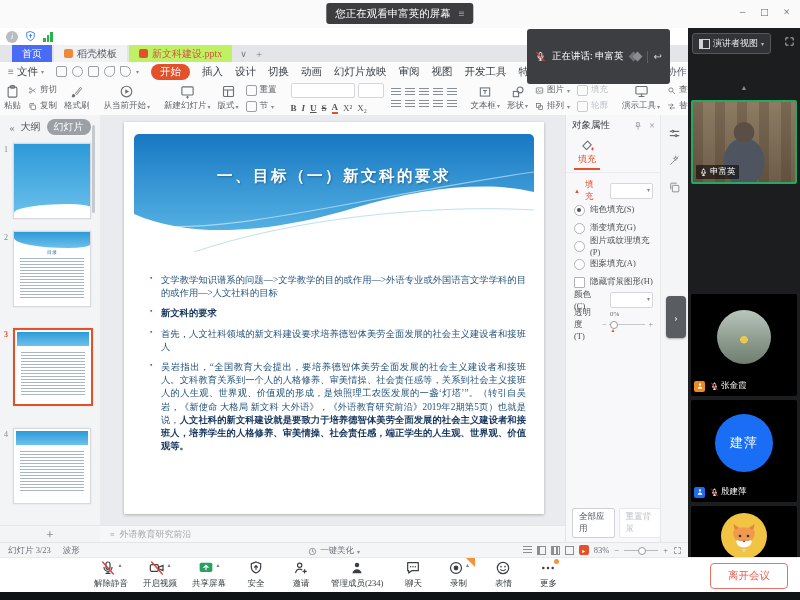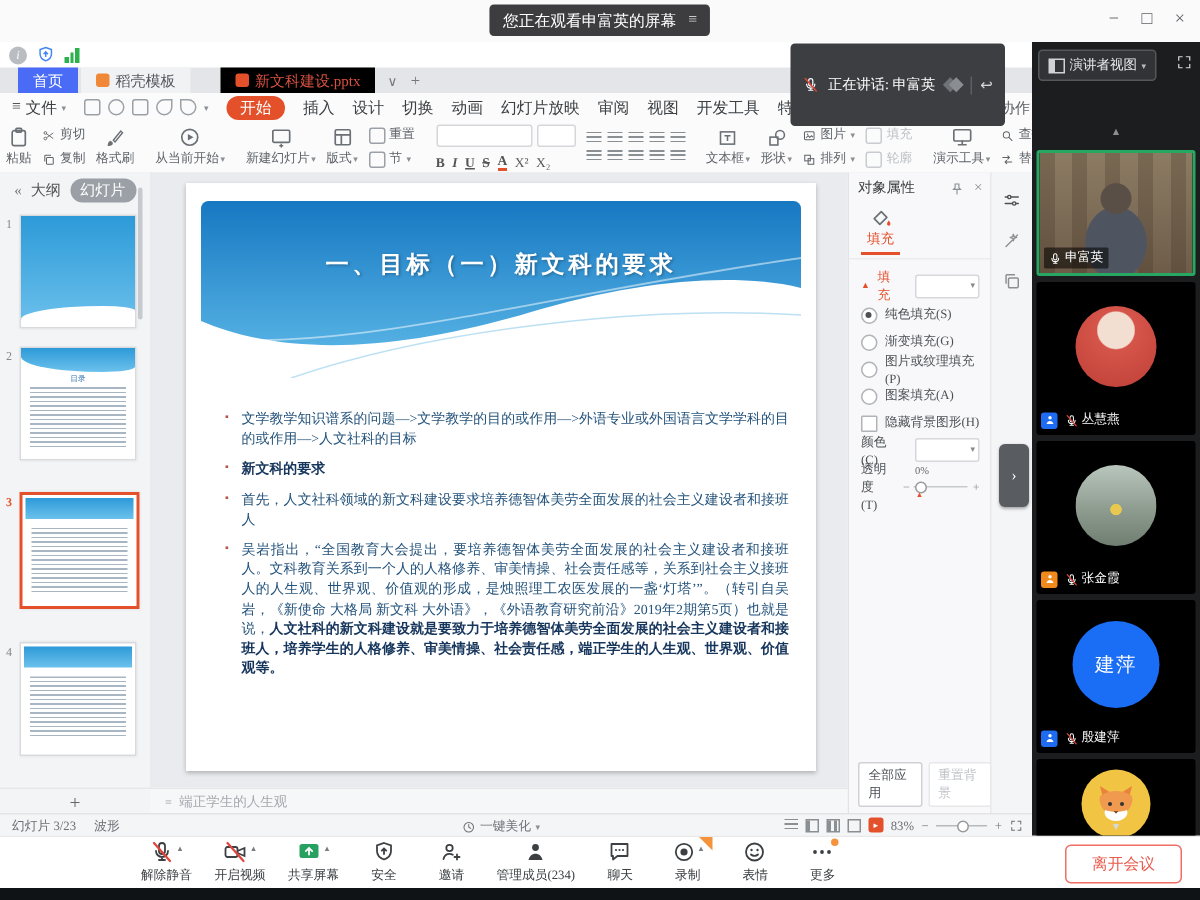--- a/index.html
+++ b/index.html
@@ -19,21 +19,21 @@
   .sigbars i{display:block;width:2.5px;background:#2bb24c;}
   #speak-pill{left:527px;top:29px;height:23px;background:#3d3e42;border-radius:3px;display:flex;align-items:center;
       gap:6px;padding:16px 8px;color:#fff;font-size:9.5px;white-space:nowrap;z-index:30;}
   .dm{width:7px;height:7px;background:#6f7276;transform:rotate(45deg);}
   .vdiv{width:1px;height:12px;background:#5c5e63;}
   
   #doctabs{left:0;top:45px;width:690px;height:17px;background:#e4e5e8;display:flex;align-items:stretch;padding-left:12px;font-size:10px;}
   .dtab{display:flex;align-items:center;gap:4px;padding:0 10px;}
   .dtab-home{background:#4a6bf5;color:#fff;}
   .dtab-docer{background:#f1f2f4;color:#52565c;margin-left:2px;}
-  .dtab-file{background:#000000;color:#d75040;margin-left:20px;}
+  .dtab-file{background:#bef264;color:#d75040;margin-left:2px;}
   .sq{width:9px;height:9px;border-radius:2px;display:inline-block;}
   #doctabs .aux{color:#777;margin-left:8px;display:flex;align-items:center;font-size:9px;gap:9px;}
   
   #ribbontabs{left:0;top:62px;width:690px;height:19px;background:#fbfbfc;display:flex;align-items:center;padding-left:8px;gap:12px;font-size:10.5px;color:#3c4043;}
   .rtab{white-space:nowrap;}
   .rtab-active{background:#e4502a;color:#fff;padding:1px 9px;border-radius:9px;}
   .qicon{width:9px;height:9px;border:1px solid #9aa0a6;border-radius:2px;display:inline-block;}
   #ribbon-right{position:absolute;right:34px;top:62px;height:19px;display:flex;align-items:center;gap:10px;font-size:10px;color:#5f6368;}
   
   #bigbar{left:0;top:81px;width:690px;height:34px;background:#fbfbfc;border-bottom:1px solid #e4e5e7;
@@ -771,21 +771,21 @@
   </div>
   <div class="ab" id="ctab">
     <span>›</span>
   </div>
 
   <div class="ab" id="addslide">
       <span>+</span>
     </div>
   <div class="ab" id="notesbar">
     <span style="font-size:8px;">≡</span>
-    <span>端正学生的人生观</span>
+    <span>外语教育研究前沿</span>
   </div>
   <div class="ab" id="statusbar">
     <div id="status-left">
       <span>幻灯片 3/23</span>
       <span>波形</span>
     </div>
     <div id="status-center">
       <svg width="9" height="9" viewBox="0 0 24 24" style="color:#6b7075">
           <use href="#s-clock"></use>
         </svg>
@@ -927,36 +927,20 @@
       <div class="nmrow">
         <span class="nm">
           <svg width="9" height="9" viewBox="0 0 24 24" style="color:#fff">
               <use href="#s-mic"></use>
             </svg>
           <span>申富英</span>
         </span>
       </div>
     </div>
 
-    <div class="pt" style="top:160px;">
-      <span class="av" style="width:54px;height:54px;background:radial-gradient(circle at 50% 30%, #f3ded2 0 26%, #d6554a 28%, #bd3f37 100%);"></span>
-      <div class="nmrow">
-        <span class="bdg" style="background:#1f6bf2;">
-            <svg width="8" height="8" viewBox="0 0 24 24" style="color:#fff">
-              <use href="#s-person"></use>
-            </svg>
-          </span>
-        <span class="nm">
-          <svg width="9" height="9" viewBox="0 0 24 24" style="color:#fff">
-              <use href="#s-mic-off"></use>
-            </svg>
-          <span>丛慧燕</span>
-        </span>
-      </div>
-    </div>
 
     <div class="pt" style="top:266px;">
       <span class="av" style="width:54px;height:54px;background:
           radial-gradient(circle at 50% 55%, #e8c84f 0 9%, transparent 10%),
           linear-gradient(180deg,#b9c6bd 0%,#8e9c90 55%,#707e72 100%);"></span>
       <div class="nmrow">
         <span class="bdg" style="background:#f08a1d;">
             <svg width="8" height="8" viewBox="0 0 24 24" style="color:#fff">
               <use href="#s-person"></use>
             </svg>

